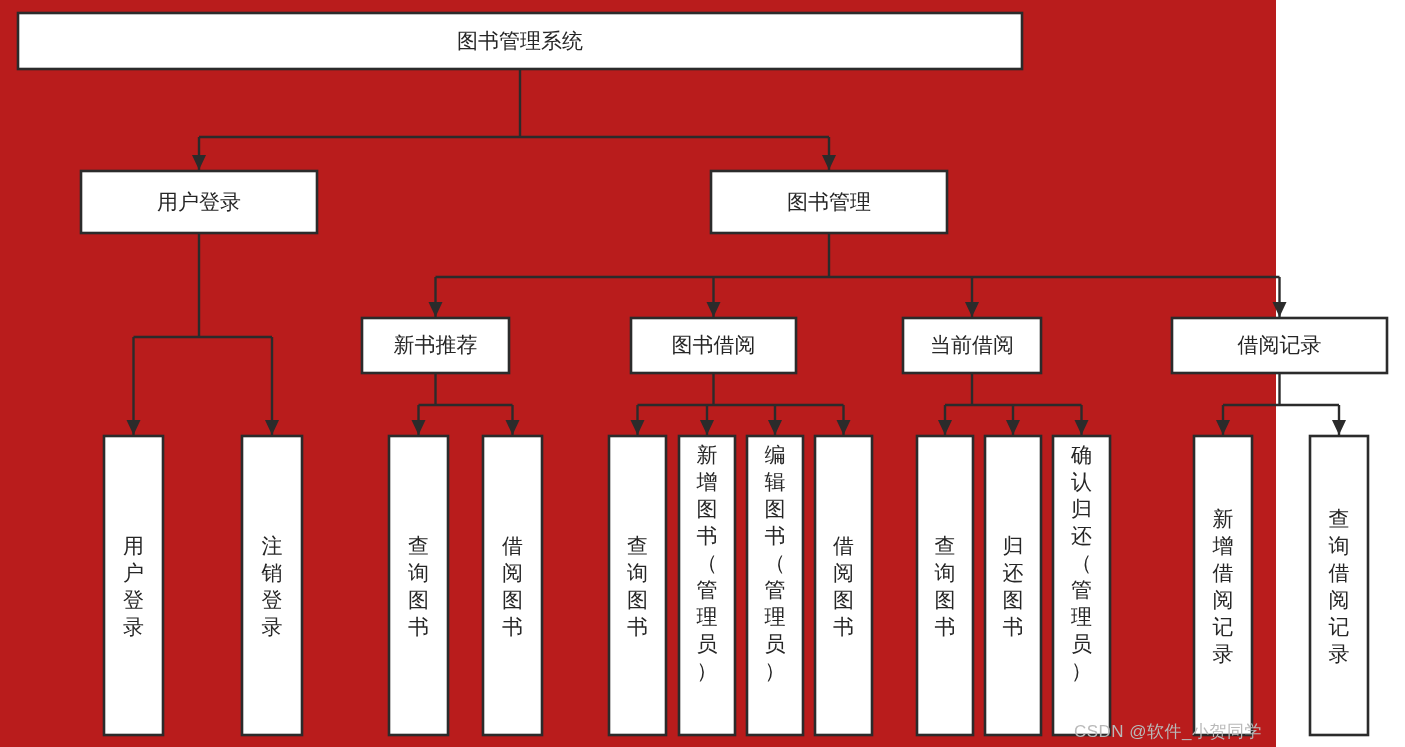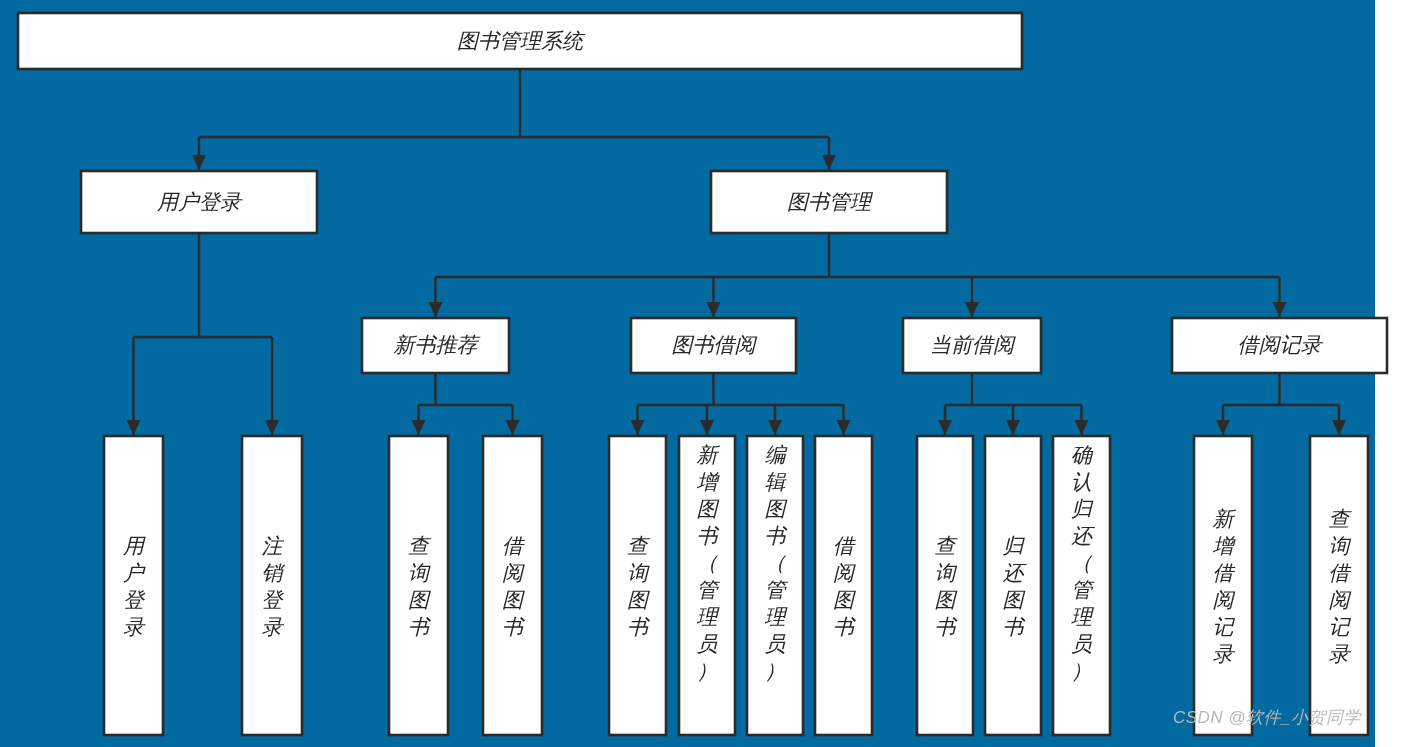--- a/index.html
+++ b/index.html
@@ -8,24 +8,23 @@
     background: #ffffff;
   }
   body {
     width: 1405px;
     height: 747px;
     font-family: "Liberation Sans", "DejaVu Sans", sans-serif;
     overflow: hidden;
   }
   #diagram-root {
     position: relative;
-    width: 1375px;
+    width: 1276px;
     height: 747px;
-    background: #0369a1;
-    font-style: italic;
+    background: #b91c1c;
   }
   svg#flow {
     position: absolute;
     left: 0;
     top: 0;
     width: 1405px;
     height: 747px;
     display: block;
   }
   .node-box {
@@ -52,21 +51,21 @@
     fill: none;
     stroke-linecap: butt;
   }
   .arrow-head {
     fill: #2b2b2b;
     stroke: none;
   }
   .watermark {
     position: absolute;
     right: 14px;
-    bottom: 18px;
+    bottom: 4px;
     font-family: "Liberation Sans", "DejaVu Sans", sans-serif;
     font-size: 17px;
     color: #b9b9b9;
     letter-spacing: 0.5px;
     white-space: nowrap;
     pointer-events: none;
     margin-left: 24px;
   }
 </style>
 </head>

